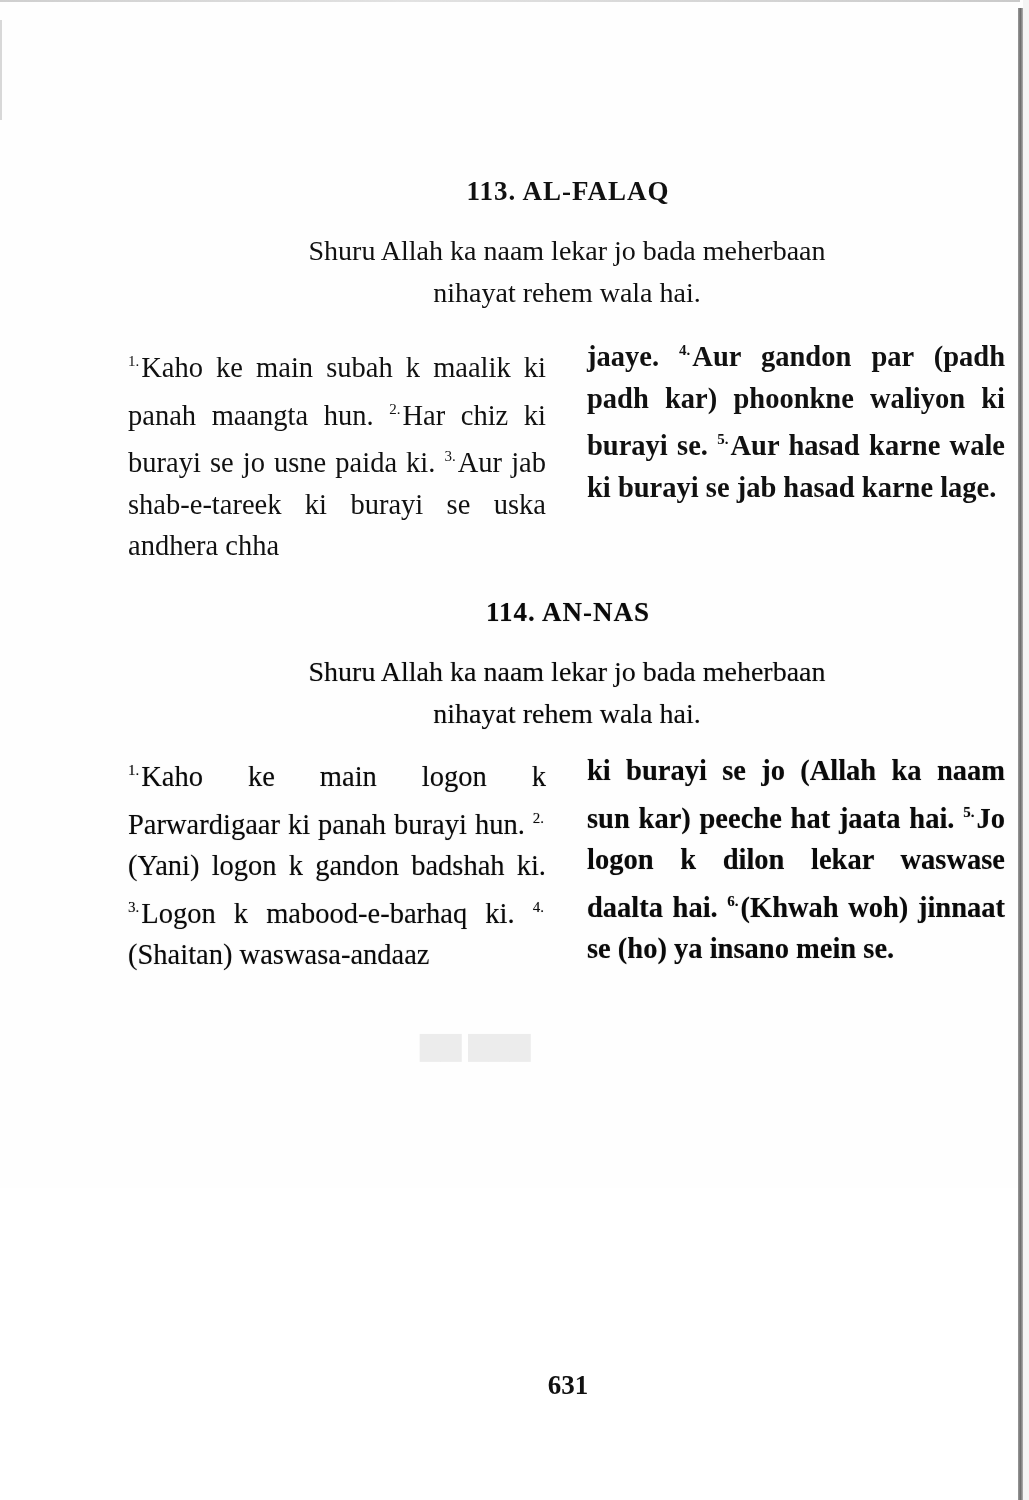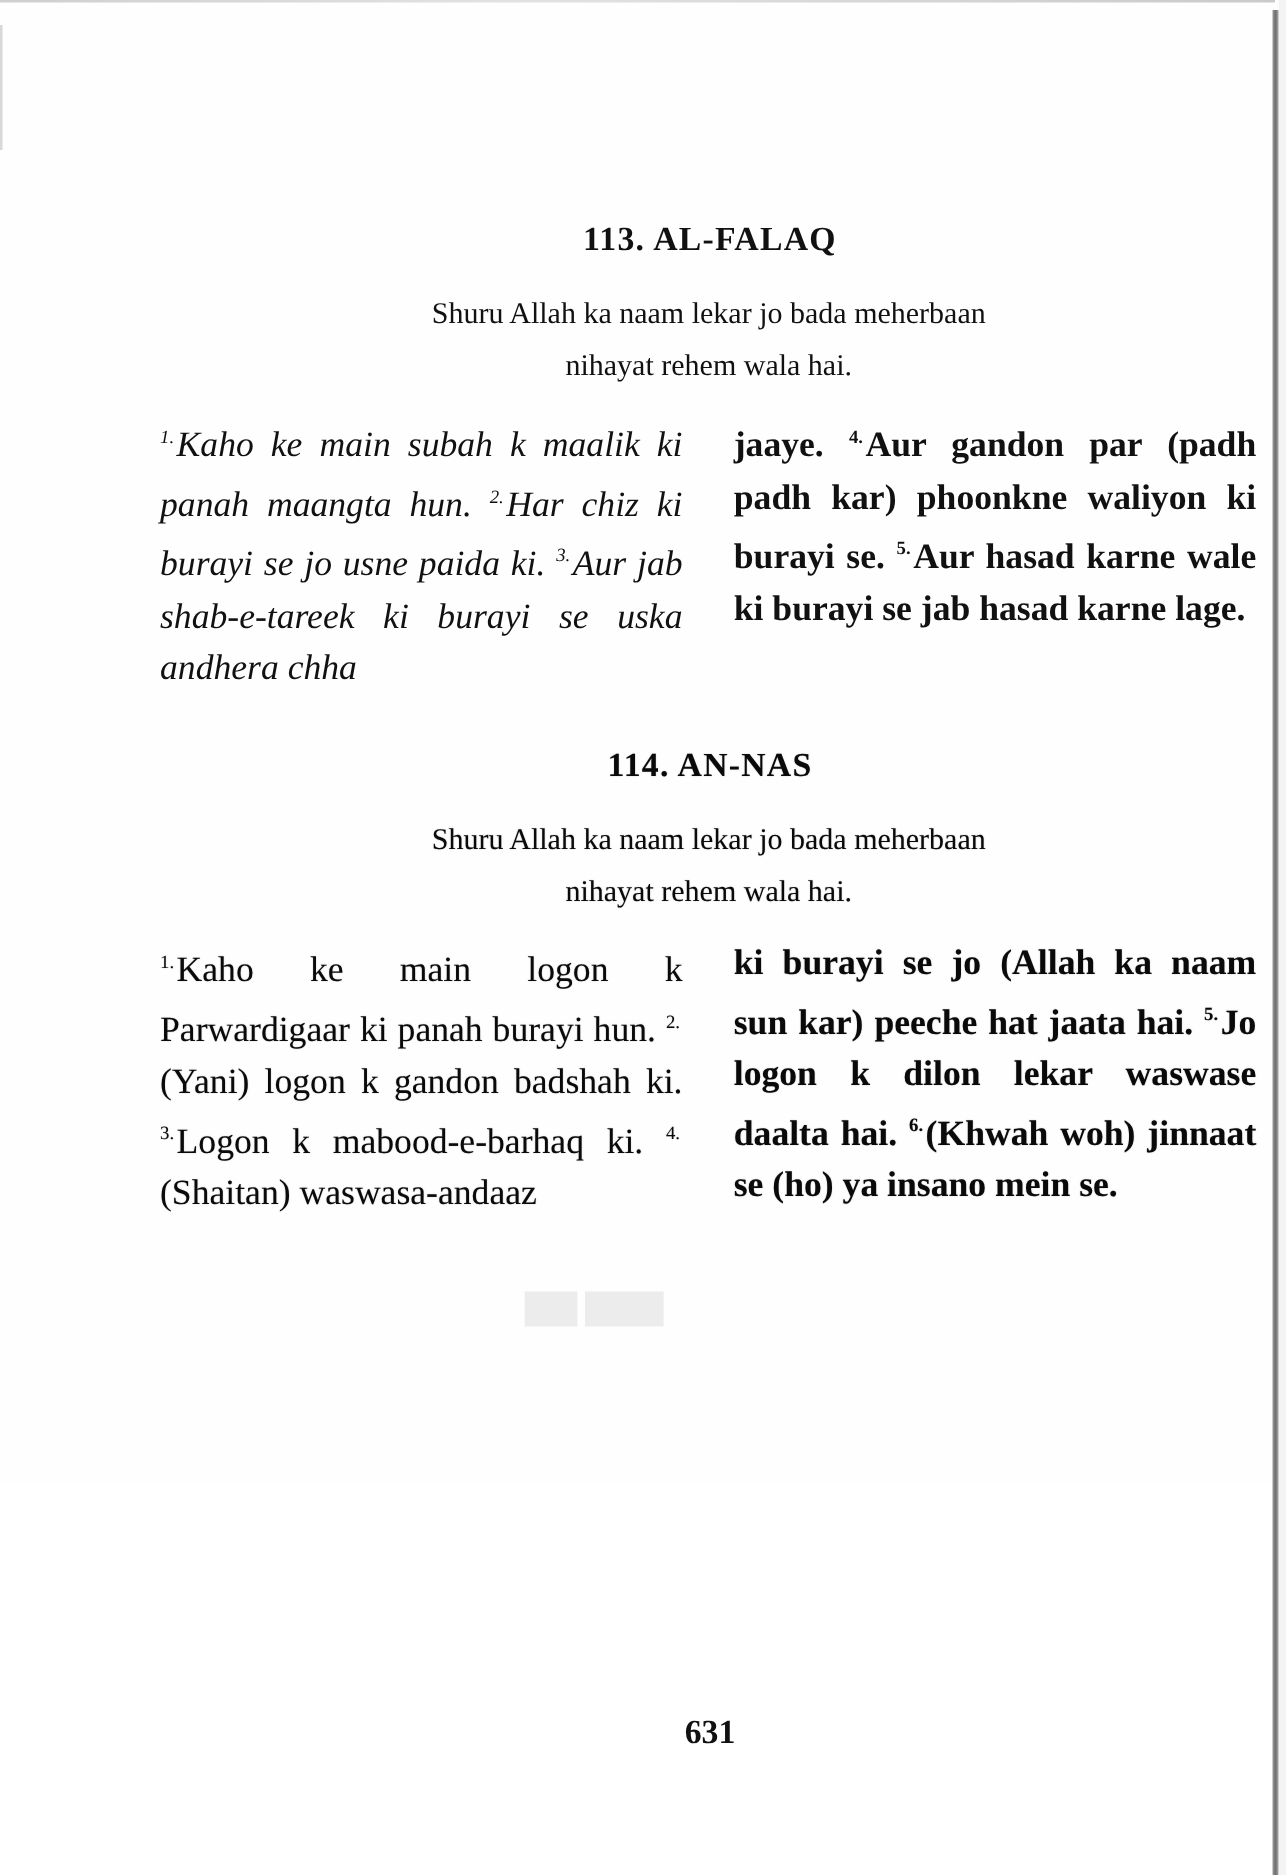--- a/index.html
+++ b/index.html
@@ -50,21 +50,21 @@
       left: 0; width: 1136px;
       text-align: center;
       font-weight: bold;
       font-size: 27px;
       letter-spacing: 1px;
     }
     .bismillah {
       position: absolute;
       left: 130px; width: 874px;
       text-align: center;
-      font-size: 24px;
+      font-size: 28px;
       line-height: 42px;
     }
     .col {
       position: absolute;
       width: 418px;
       font-size: 28.5px;
       line-height: 41.5px;
       text-align: justify;
       text-align-last: left;
     }
@@ -102,21 +102,21 @@
   <div class="right-shade"></div>
 
   <div class="bleed" style="left:420px; top:1030px;">▇▇▇ ▇▇</div>
 
   <section>
     <div class="surah-title" style="top:176px;">113. AL-FALAQ</div>
     <div class="bismillah" style="top:230px;">
       <div>Shuru Allah ka naam lekar jo bada meherbaan</div>
       <div>nihayat rehem wala hai.</div>
     </div>
-    <div class="col left" style="top:330px;font-style:italic;">
+    <div class="col left" style="top:341px;">
       <span class="vnum">1.</span><span>Kaho ke main subah k maalik ki panah maangta hun.</span>
       <span class="vnum">2.</span><span>Har chiz ki burayi se jo usne paida ki.</span>
       <span class="vnum">3.</span><span>Aur jab shab-e-tareek ki burayi se uska andhera chha</span>
     </div>
     <div class="col right" style="top:330px;">
       <span>jaaye.</span>
       <span class="vnum">4.</span><span>Aur gandon par (padh padh kar) phoonkne waliyon ki burayi se.</span>
       <span class="vnum">5.</span><span>Aur hasad karne wale ki burayi se jab hasad karne lage.</span>
     </div>
   </section>

